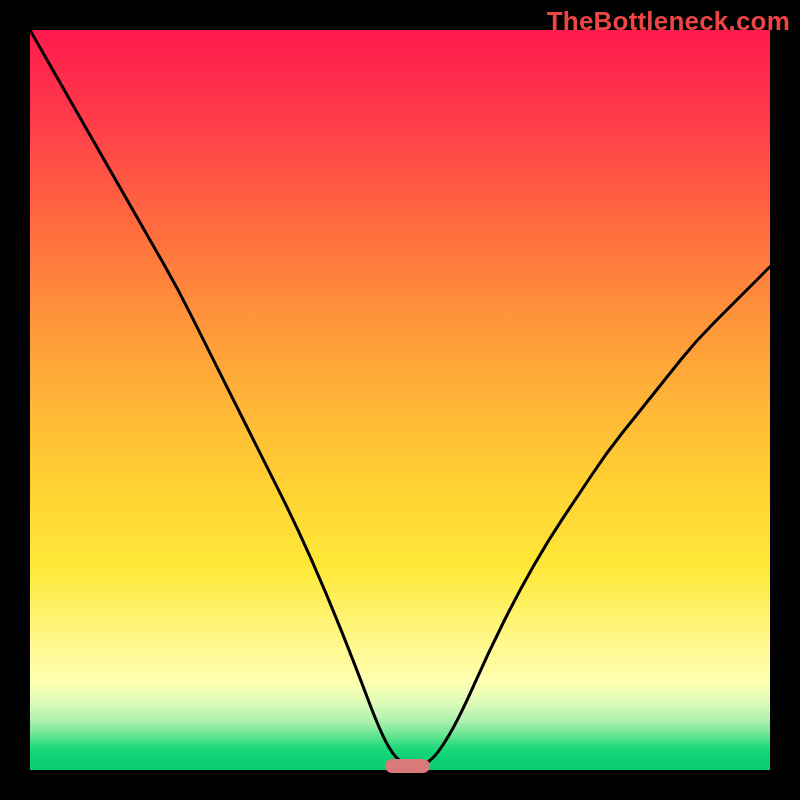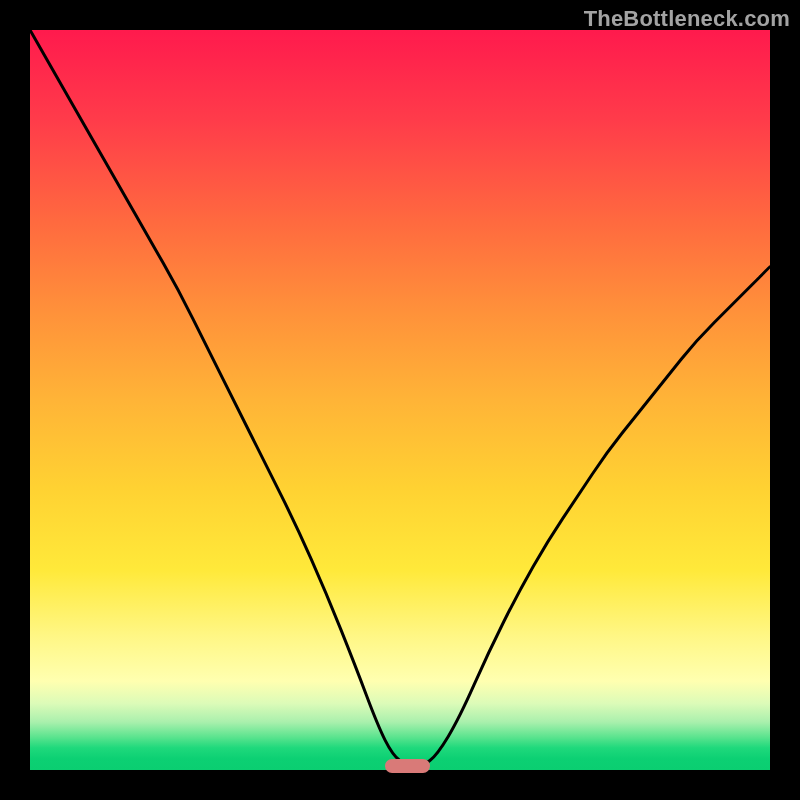--- a/index.html
+++ b/index.html
@@ -45,22 +45,22 @@
   .plot-svg {
     position: absolute;
     inset: 0;
     width: 100%;
     height: 100%;
   }
   .watermark {
     position: absolute;
     top: 6px;
     right: 10px;
-    color: #a3a3a3;
-    font-size: 22px;
+    color: #ef4444;
+    font-size: 26px;
     font-weight: 600;
     letter-spacing: 0.2px;
     user-select: none;
   }
   .marker {
     position: absolute;
     height: 14px;
     border-radius: 7px;
     background: #d97a78;
   }

